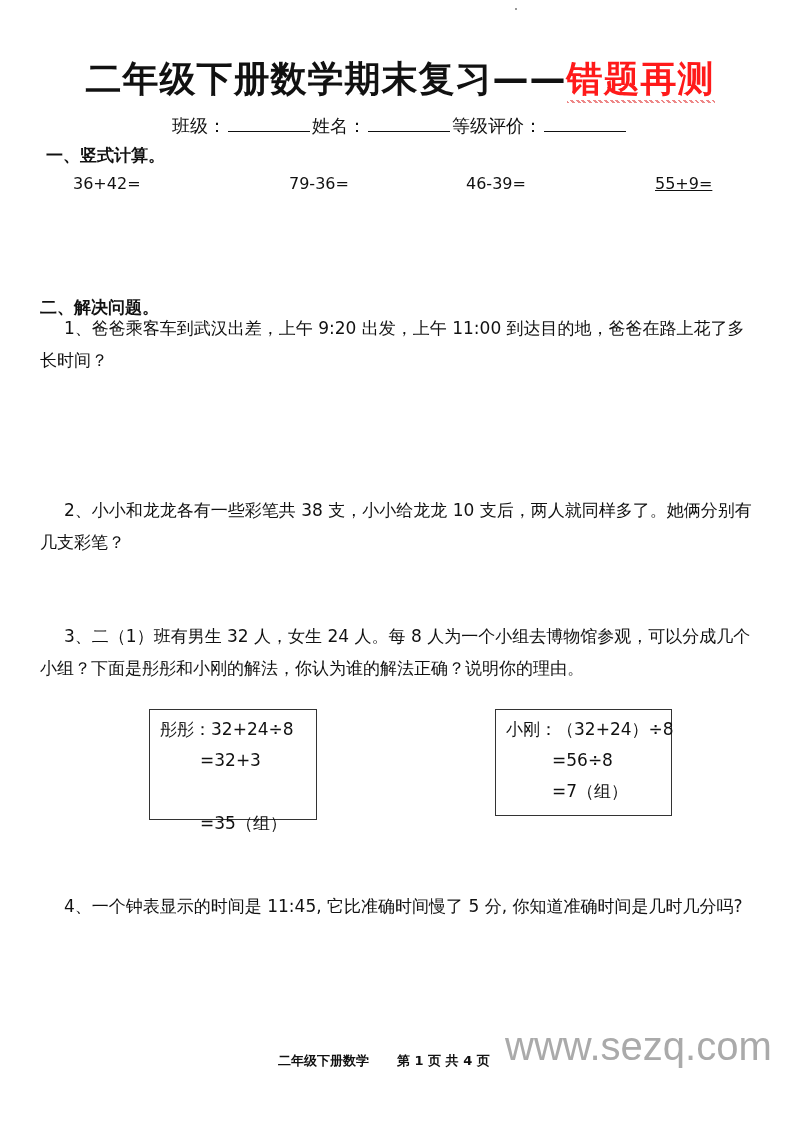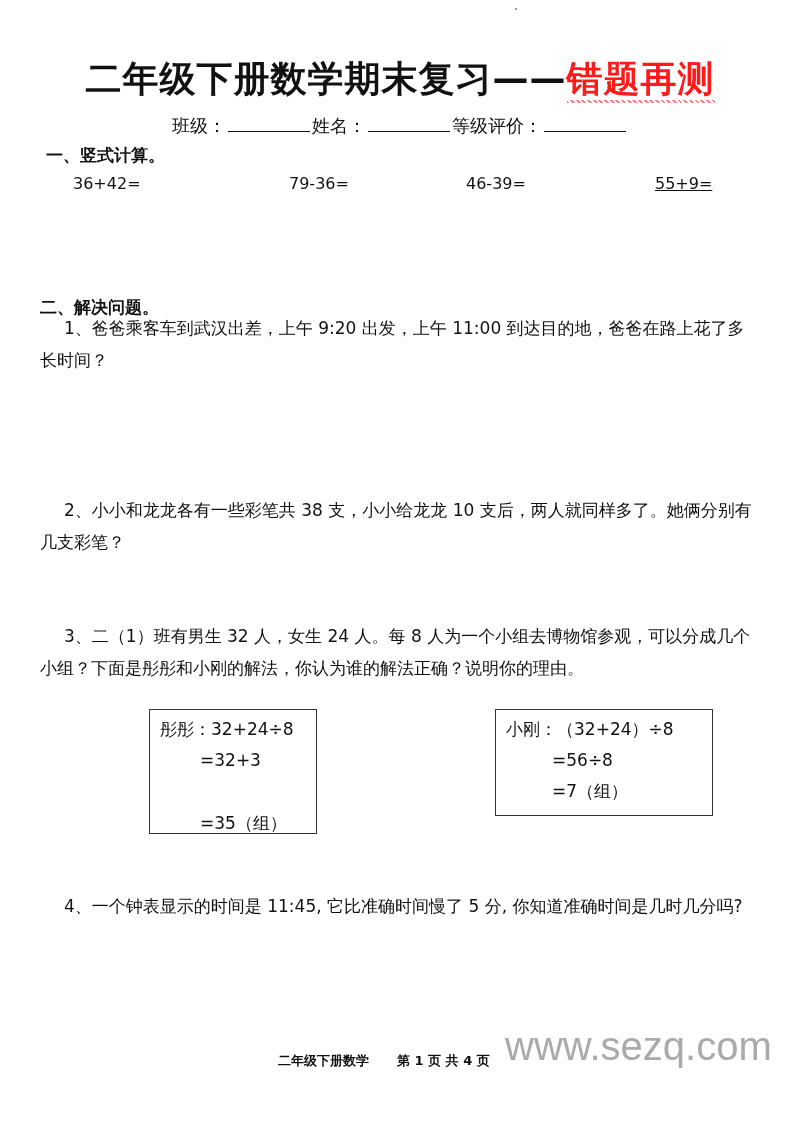--- a/index.html
+++ b/index.html
@@ -38,27 +38,27 @@
 <div class="abs calc" style="left:273px;margin-left:16px;">79-36=</div>
 <div class="abs calc" style="left:466px;">46-39=</div>
 <div class="abs calc" style="left:655px;text-decoration:underline;">55+9=</div>
 
 <div class="abs section" style="top:295px; left:40px;">二、解决问题。</div>
 
 <div class="abs para" style="top:312px; left:40px;">1、爸爸乘客车到武汉出差，上午 9:20 出发，上午 11:00 到达目的地，爸爸在路上花了多长时间？</div>
 <div class="abs para" style="top:470px; left:40px;margin-top:24px;">2、小小和龙龙各有一些彩笔共 38 支，小小给龙龙 10 支后，两人就同样多了。她俩分别有几支彩笔？</div>
 <div class="abs para" style="top:620px; left:40px;">3、二（1）班有男生 32 人，女生 24 人。每 8 人为一个小组去博物馆参观，可以分成几个小组？下面是彤彤和小刚的解法，你认为谁的解法正确？说明你的理由。</div>
 
-<div class="abs box" style="left:149px; top:709px; width:168px; height:125px;">
+<div class="abs box" style="left:149px; top:709px; width:168px; height:111px;">
   <div class="ln">彤彤：32+24÷8</div>
   <div class="ln" style="padding-left:40px;">=32+3</div>
   <div class="ln" style="padding-left:40px;margin-top:32px;">=35（组）</div>
 </div>
 
-<div class="abs box" style="left:495px; top:709px; width:218px; height:107px;">
+<div class="abs box" style="left:495px; top:709px; width:177px; height:107px;">
   <div class="ln">小刚：（32+24）÷8</div>
   <div class="ln" style="padding-left:46px;">=56÷8</div>
   <div class="ln" style="padding-left:46px;">=7（组）</div>
 </div>
 
 <div class="abs para" style="top:890px; left:40px;">4、一个钟表显示的时间是 11:45, 它比准确时间慢了 5 分, 你知道准确时间是几时几分吗?</div>
 
 <div class="abs footer">
   <span>二年级下册数学</span><span class="gap"></span><span>第 1 页 共 4 页</span>
 </div>

